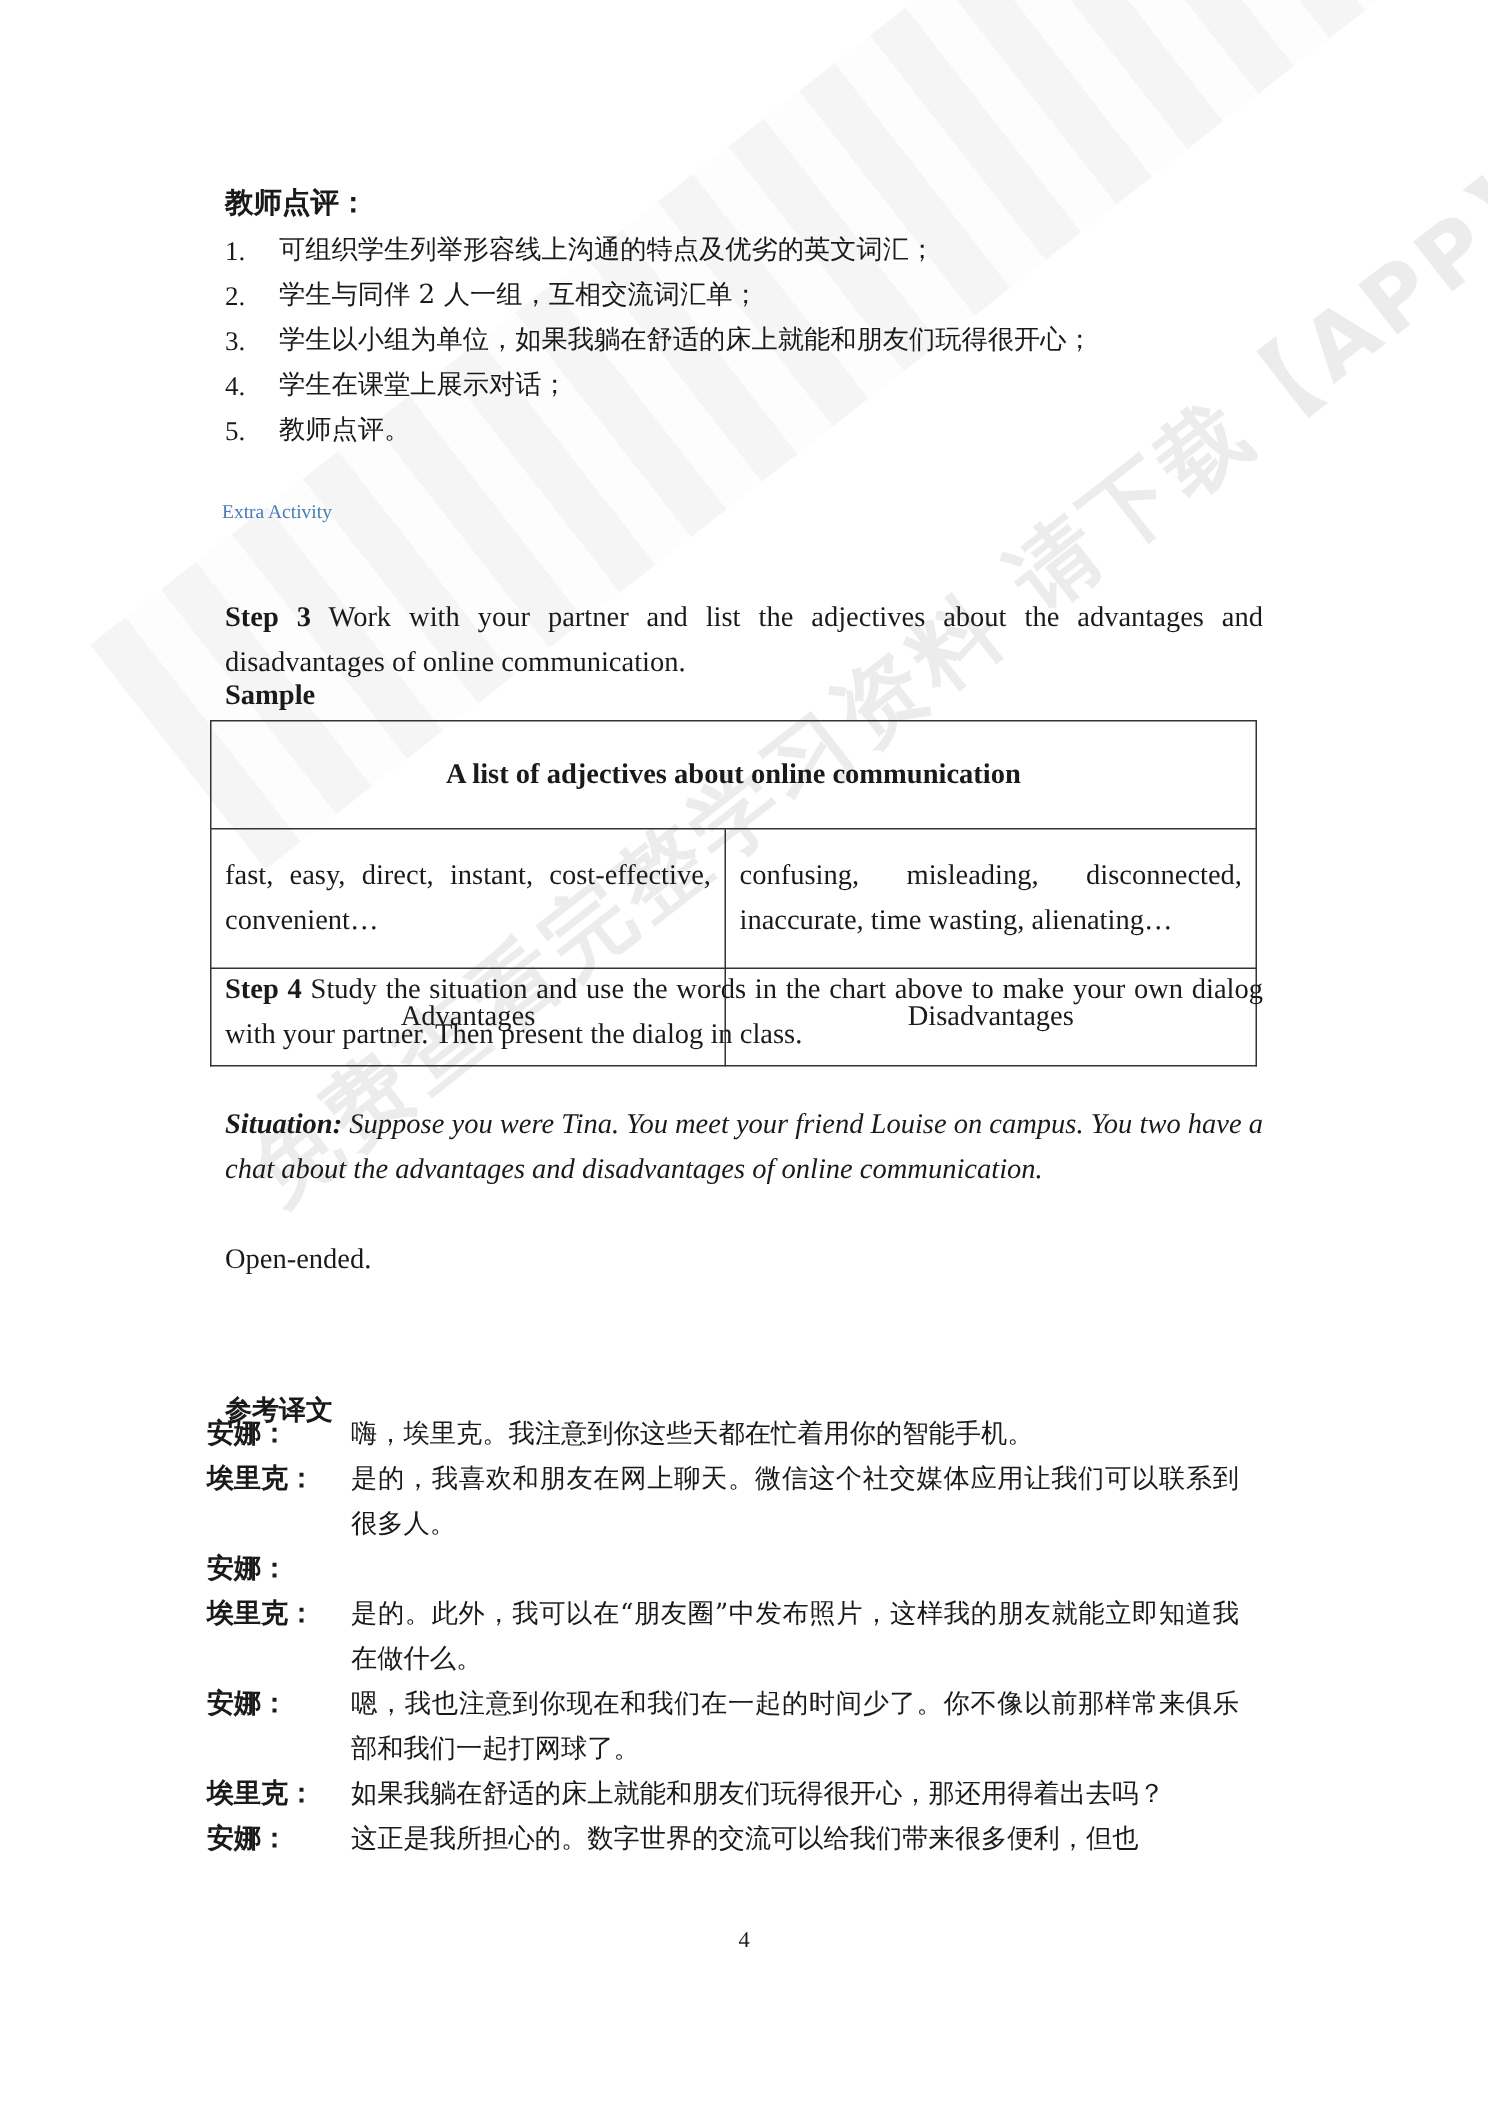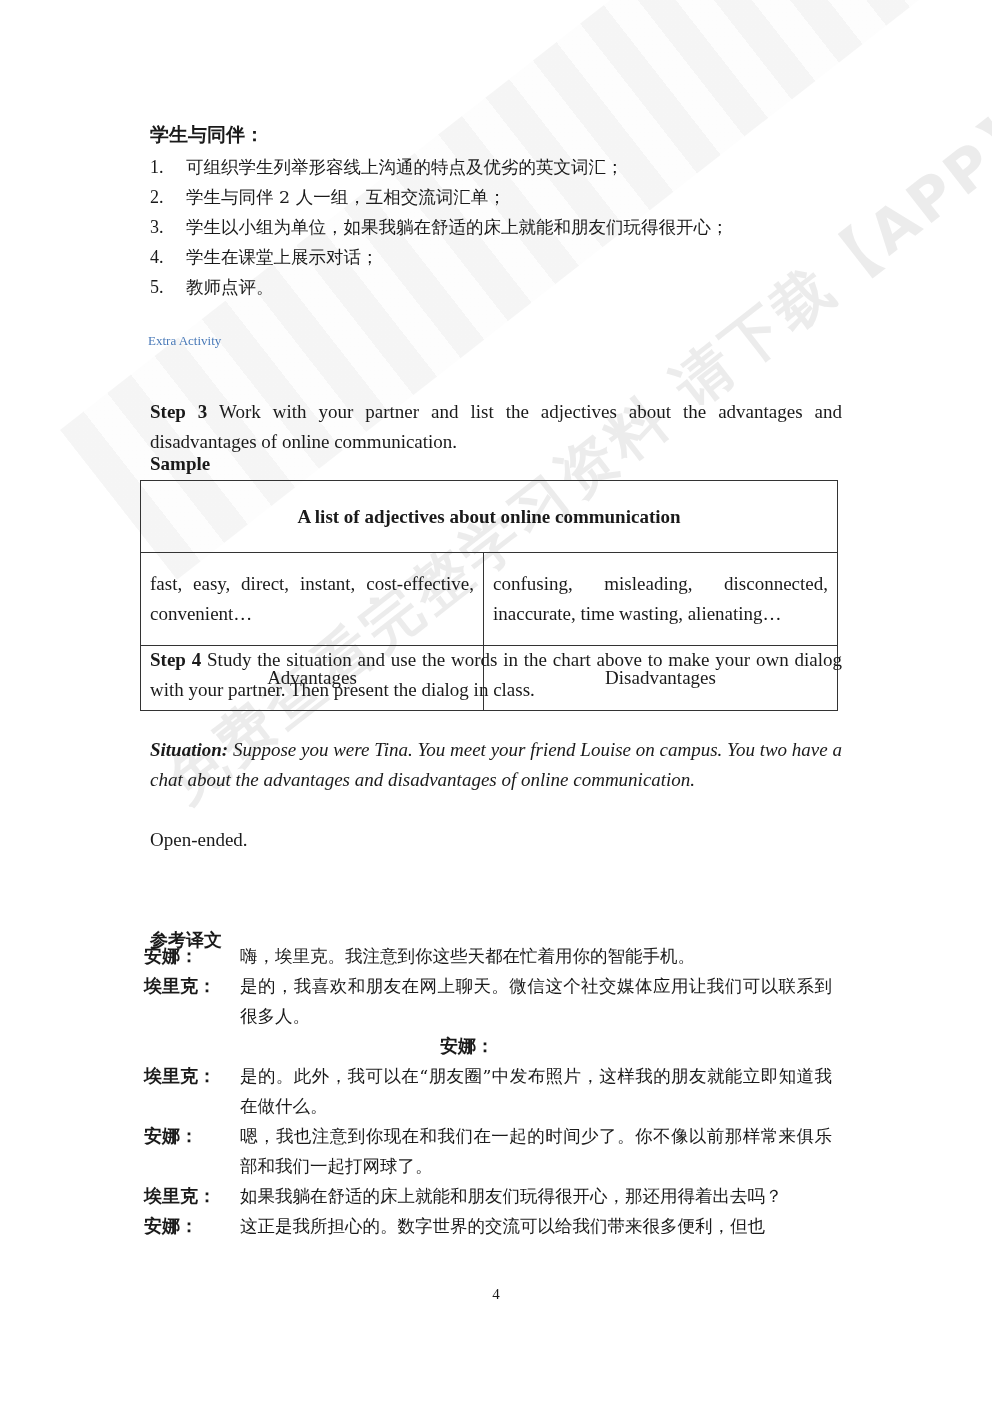--- a/index.html
+++ b/index.html
@@ -31,34 +31,34 @@
     .sample { left: 150px; top: 453px; font-size: 19px; font-weight: bold; }
     table.adj {
       position: absolute; left: 140px; top: 480px; width: 698px; border-collapse: collapse; font-size: 19px;
     }
     table.adj td, table.adj th { border: 1.5px solid #333; padding: 16px 9px; }
     table.adj th.title { height: 39px; font-weight: bold; text-align: center; }
     table.adj td.head { height: 32px; text-align: center; }
     table.adj td.body { height: 60px; line-height: 30px; vertical-align: top; text-align: justify; text-align-last: left; }
     .h-trans { left: 150px; top: 928px; font-size: 18px; font-weight: bold; font-family: "DejaVu Sans", sans-serif; }
     .dialog { left: 138px; top: 941px; width: 700px; }
-    .turn { display: flex; font-size: 18px; line-height: 30px; justify-content: center; }
+    .turn { display: flex; font-size: 18px; line-height: 30px; }
     .speaker { width: 96px; flex: none; font-family: "DejaVu Sans", sans-serif; font-weight: bold; font-size: 18px; }
     .utter { width: 592px; font-family: "DejaVu Serif", serif; font-size: 17.5px; text-align: justify; }
     .page-num { left: 0; width: 992px; top: 1286px; text-align: center; font-size: 15px; }
   </style>
 </head>
 <body>
 
 <div class="watermark"></div>
 <div class="wm-text">免费查看完整学习资料 请下载【APP】</div>
 
 <div class="content">
 
-  <div class="abs h-steps">学生与同伴：</div>
+  <div class="abs h-steps">教师点评：</div>
   <div class="abs steps">
     <div class="step-line">
       <span class="step-num">1.</span>
       <span class="step-text">可组织学生列举形容线上沟通的特点及优劣的英文词汇；</span>
     </div>
     <div class="step-line">
       <span class="step-num">2.</span>
       <span class="step-text">学生与同伴 2 人一组，互相交流词汇单；</span>
     </div>
     <div class="step-line">

